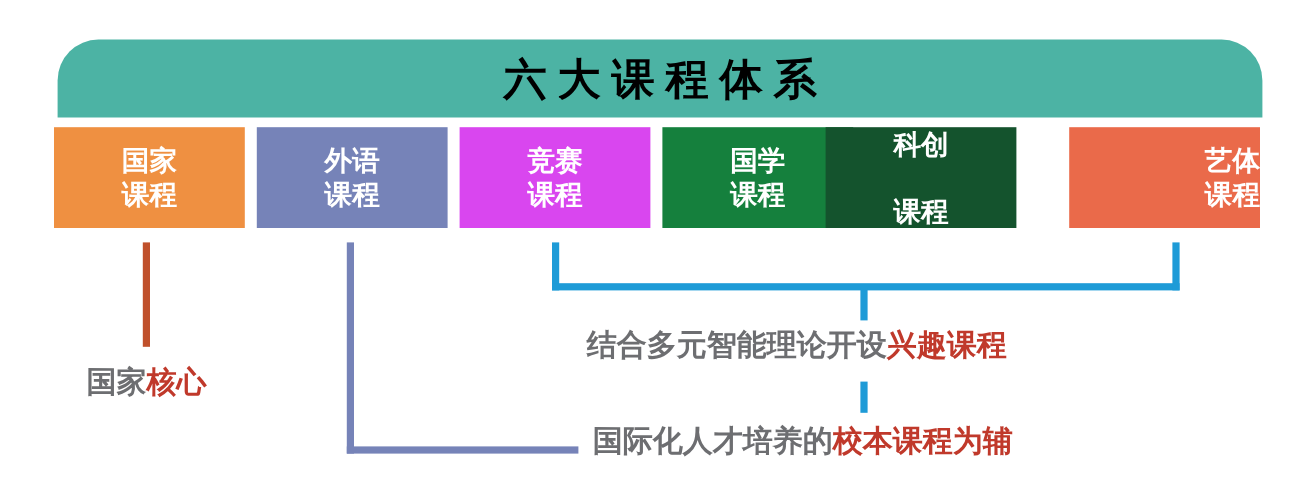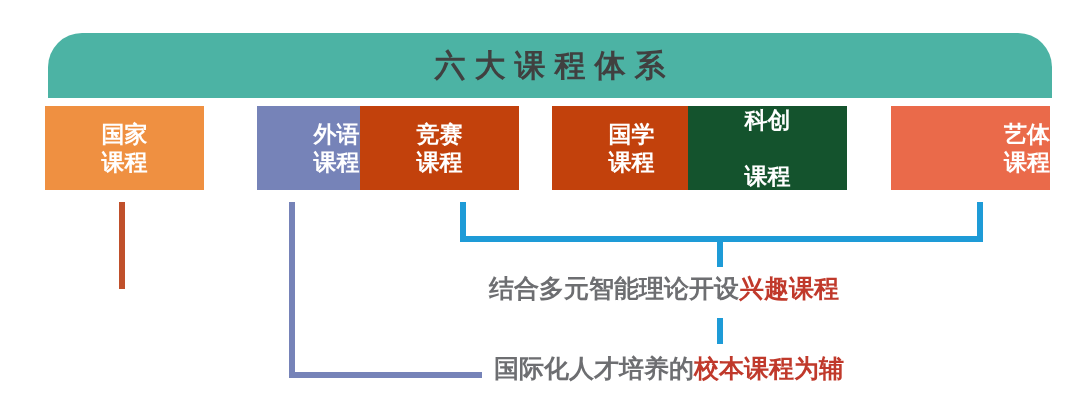--- a/index.html
+++ b/index.html
@@ -25,22 +25,22 @@
     top: 33px;
     width: 1004px;
     height: 65px;
     background: #4cb3a4;
     border-radius: 34px 34px 0 0;
     display: flex;
     align-items: center;
     justify-content: center;
   }
   #title-text {
-    color: #404040;
-    font-size: 31px;
+    color: #000000;
+    font-size: 36px;
     font-weight: bold;
     letter-spacing: 9px;
     text-indent: 9px;
     line-height: 1;
   }
 
   
   .course-box {
     position: absolute;
     top: 106px;
@@ -156,31 +156,31 @@
 
   <div id="title-banner">
     <div id="title-text">六大课程体系</div>
   </div>
 
   <div class="course-box" style="left:45px;  background:#ef9041;">
     <span class="ln">国家</span>
     <span class="ln">课程</span>
   </div>
 
-  <div class="course-box" style="left:214px; background:#7683b8;margin-left:43px;">
+  <div class="course-box" style="left:214px; background:#7683b8;">
     <span class="ln">外语</span>
     <span class="ln">课程</span>
   </div>
 
-  <div class="course-box" style="left:360px; background:#c2410c;">
+  <div class="course-box" style="left:383px; background:#d946ef;">
     <span class="ln">竞赛</span>
     <span class="ln">课程</span>
   </div>
 
-  <div class="course-box" style="left:552px; background:#c2410c;">
+  <div class="course-box" style="left:552px; background:#15803d;">
     <span class="ln">国学</span>
     <span class="ln">课程</span>
   </div>
 
   <div class="course-box" style="left:688px; background:#14532d;justify-content:space-between;">
     <span class="ln">科创</span>
     <span class="ln">课程</span>
   </div>
 
   <div class="course-box" style="left:891px; background:#ea6a4a;align-items:flex-end;">
@@ -192,20 +192,21 @@
   <div class="conn" id="conn-foreign-v"></div>
   <div class="conn" id="conn-foreign-h"></div>
 
   <div class="conn" id="bracket-left"></div>
   <div class="conn" id="bracket-h"></div>
   <div class="conn" id="bracket-right"></div>
   <div class="conn" id="bracket-stem"></div>
   <div class="conn" id="conn-interest-down"></div>
 
   <div class="annotation" id="anno-national">
+    <div><span>国家</span><span class="hl">核心</span></div>
   </div>
 
   <div class="annotation" id="anno-interest">
     <span>结合多元智能理论开设</span><span class="hl">兴趣课程</span>
   </div>
 
   <div class="annotation" id="anno-school">
     <span>国际化人才培养的</span><span class="hl">校本课程为辅</span>
   </div>
 

